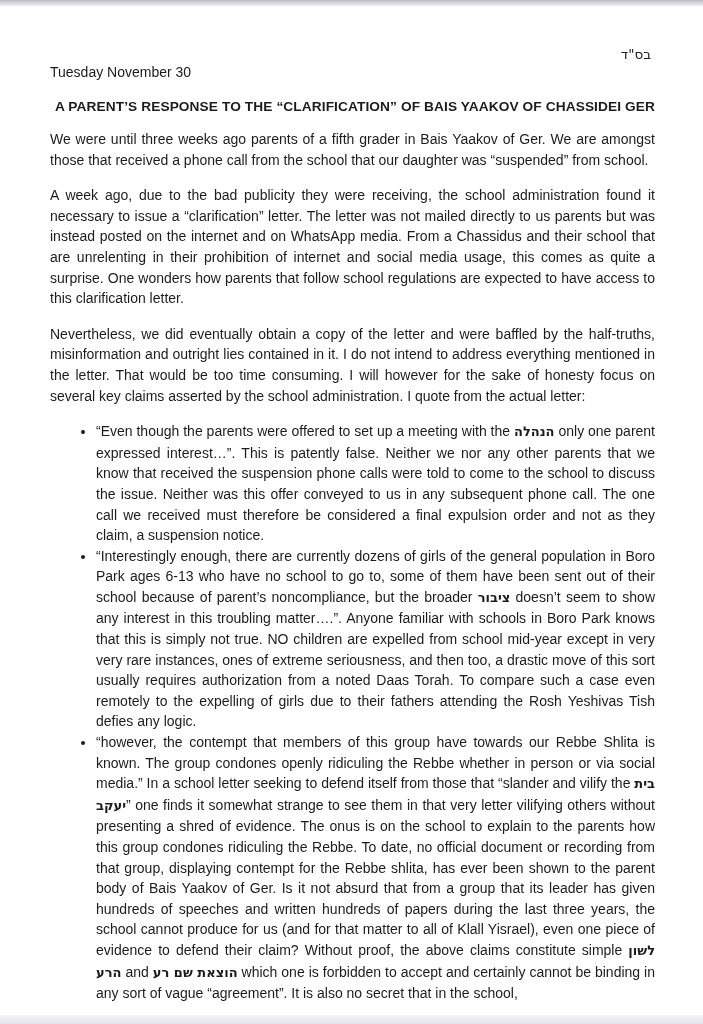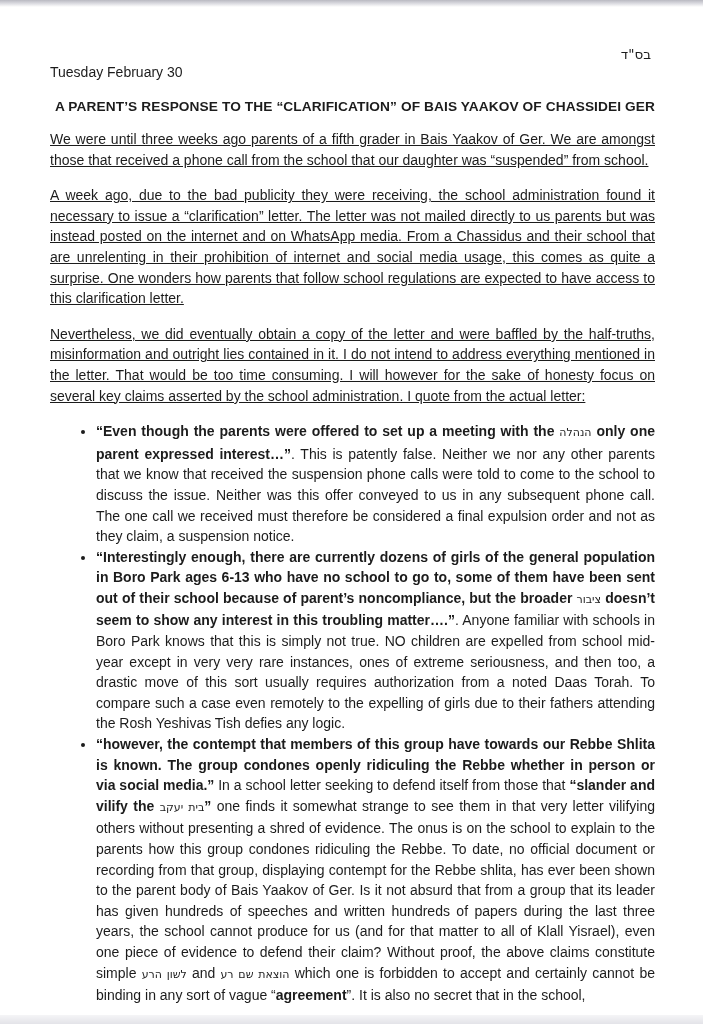--- a/index.html
+++ b/index.html
@@ -52,49 +52,48 @@
     font-size: 13.7px;
     font-weight: bold;
     text-align: right;
     letter-spacing: 0.1px;
   }
   p.body-par {
     margin: 15px 0 0 0;
     font-size: 14px;
     line-height: 20.6px;
     text-align: justify;
-    text-decoration: underline;
   }
   ul.claims {
     margin: 15px 0 0 0;
     padding-left: 46px;
     list-style: disc outside;
   }
   ul.claims li {
     font-size: 14px;
     line-height: 20.6px;
     text-align: justify;
     margin: 0;
   }
-  .b { font-weight: bold; }
+  .b { font-weight: normal; }
   .he {
     font-family: "DejaVu Sans", sans-serif;
-    font-weight: normal;
-    font-size: 11px;
+    font-weight: bold;
+    font-size: 13px;
   }
 </style>
 </head>
 <body>
 
 <div class="edge-top"></div>
 
 <div class="page">
   <div class="hebrew-head">בס"ד</div>
 
-  <div class="doc-date">Tuesday February 30</div>
+  <div class="doc-date">Tuesday November 30</div>
 
   <div class="doc-title">A PARENT’S RESPONSE TO THE “CLARIFICATION” OF BAIS YAAKOV OF CHASSIDEI GER</div>
 
   <p class="body-par">We were until three weeks ago parents of a fifth grader in Bais Yaakov of Ger. We are amongst those that received a phone call from the school that our daughter was “suspended” from school.</p>
 
   <p class="body-par">A week ago, due to the bad publicity they were receiving, the school administration found it necessary to issue a “clarification” letter. The letter was not mailed directly to us parents but was instead posted on the internet and on WhatsApp media. From a Chassidus and their school that are unrelenting in their prohibition of internet and social media usage, this comes as quite a surprise. One wonders how parents that follow school regulations are expected to have access to this clarification letter.</p>
 
   <p class="body-par">Nevertheless, we did eventually obtain a copy of the letter and were baffled by the half-truths, misinformation and outright lies contained in it. I do not intend to address everything mentioned in the letter. That would be too time consuming. I will however for the sake of honesty focus on several key claims asserted by the school administration. I quote from the actual letter:</p>
 
   <ul class="claims">

